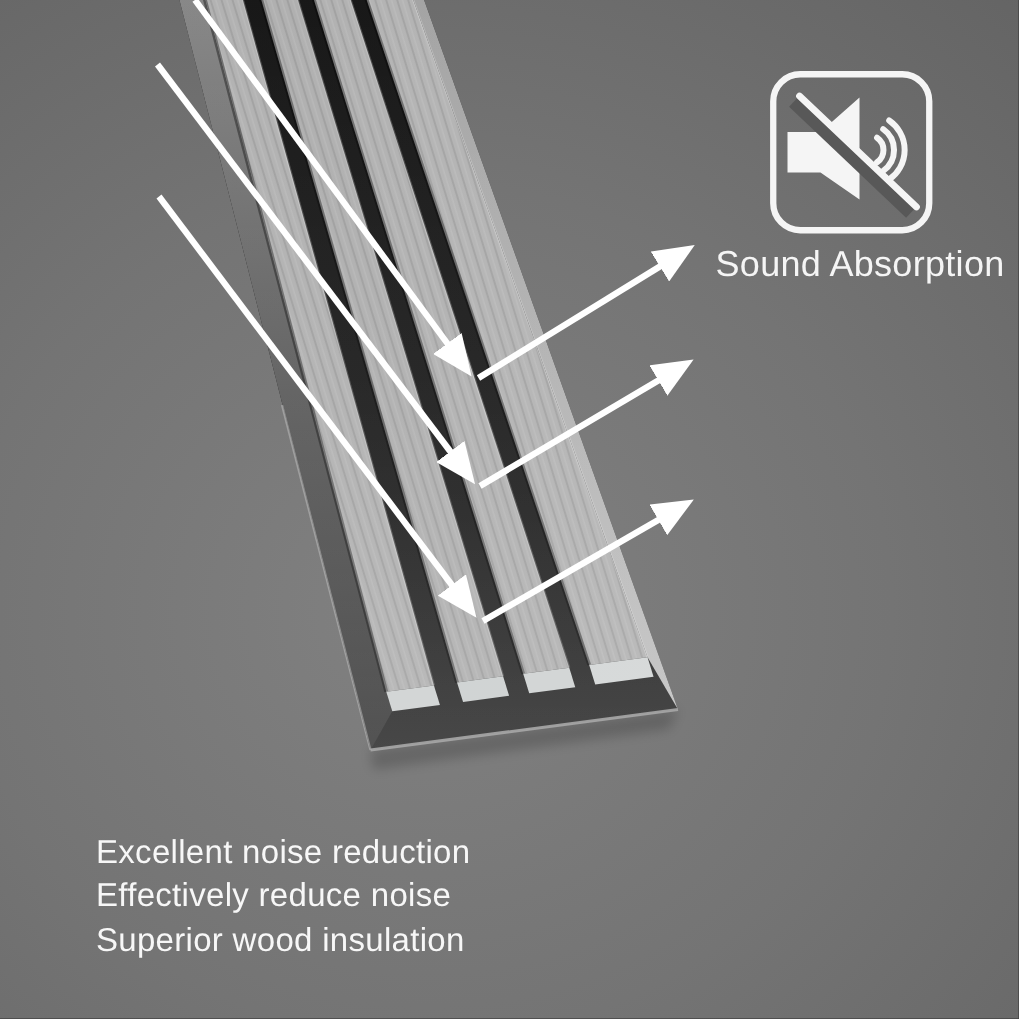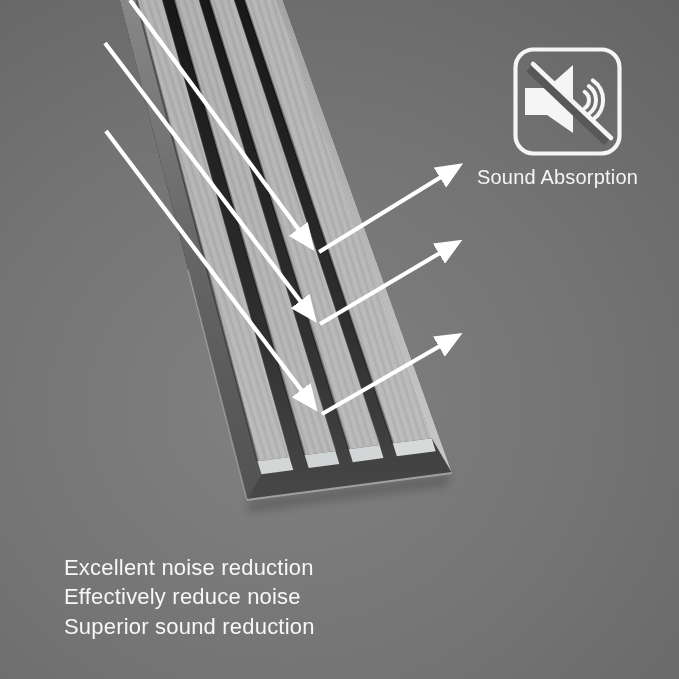--- a/index.html
+++ b/index.html
@@ -7,21 +7,21 @@
     position:relative;
     width:679px;height:679px;
     overflow:hidden;
     font-family:"Liberation Sans", sans-serif;
     background:radial-gradient(130% 120% at 42% 60%, #818181 0%, #747474 35%, #646464 68%, #535353 100%);
   }
   .scene{position:absolute;left:0;top:0;width:679px;height:679px;display:block;}
   .badge-icon-wrap{position:absolute;left:513px;top:47px;width:109px;height:109px;}
   .badge-label{
     position:absolute;left:477px;top:165px;width:200px;
-    font-size:20px;line-height:24px;color:#f5f5f5;letter-spacing:0.2px;white-space:nowrap;
+    font-size:24px;line-height:24px;color:#f5f5f5;letter-spacing:0.2px;white-space:nowrap;
   }
   .features{
     position:absolute;left:45px;top:553px;width:620px;
     color:#f7f7f7;font-size:22px;line-height:29.4px;letter-spacing:0.2px;
   }
   .features div{white-space:nowrap;margin-left:19px;}
 </style>
 </head>
 <body>
 
@@ -132,16 +132,16 @@
       <path d="M16.5 20.5 L94.5 94.5" stroke="#585858" stroke-width="10"></path>
       <path d="M20 17 L98 91" stroke="#f5f5f5" stroke-width="4.5" stroke-linecap="round"></path>
     </svg>
   </div>
 
   <div class="badge-label">Sound Absorption</div>
 
   <div class="features">
     <div>Excellent noise reduction</div>
     <div>Effectively reduce noise</div>
-    <div>Superior sound reduction</div>
+    <div>Superior wood insulation</div>
   </div>
 
 </div>
 
 </body></html>

